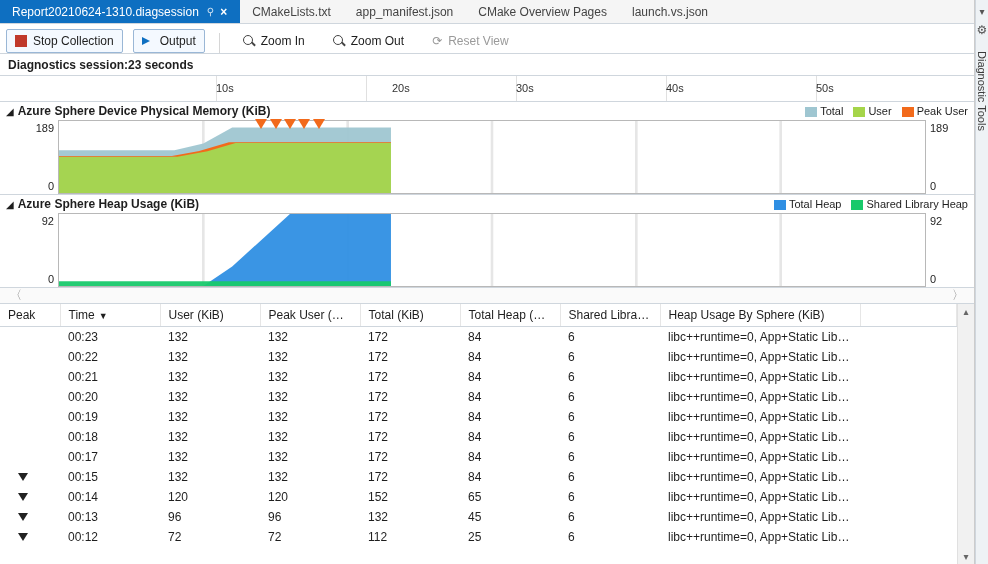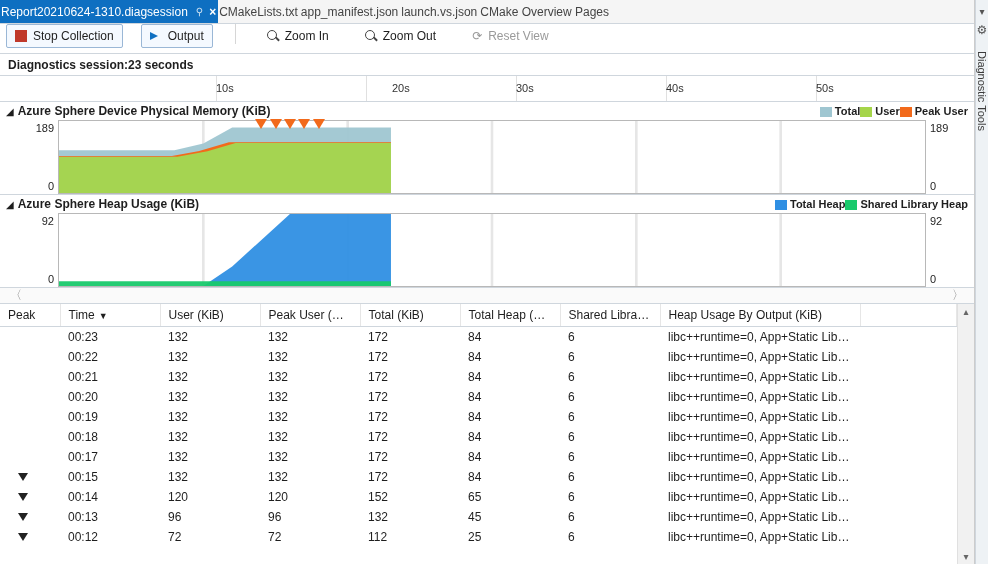--- a/index.html
+++ b/index.html
@@ -5,26 +5,26 @@
   * { box-sizing: border-box; margin: 0; padding: 0; }
   body { font-family: "Segoe UI", Arial, sans-serif; font-size: 12px; color: #1e1e1e; background: #fff; width: 988px; height: 564px; overflow: hidden; position: relative; }
   .root { display: flex; width: 988px; height: 564px; }
   .main { flex: 1 1 auto; display: flex; flex-direction: column; border-right: 1px solid #ccc; min-width: 0; }
   .side-rail { width: 22px; background: #eef2f5; border-left: 1px solid #cfd6dd; display: flex; flex-direction: column; align-items: center; padding-top: 6px; gap: 6px; }
   .side-rail .gear { font-size: 12px; color: #555; }
   .side-rail .vtext { writing-mode: vertical-rl; text-orientation: mixed; font-size: 11px; color: #3b3b3b; margin-top: 8px; }
   .side-rail .chev { font-size: 10px; color: #555; }
 
   .tabs { display: flex; align-items: stretch; height: 24px; background: #f5f5f5; border-bottom: 1px solid #cfd6dd; }
-  .tab { display: flex; align-items: center; padding: 0 1px; font-size: 12px; color: #444; cursor: pointer; border-right: 1px solid transparent; }
+  .tab { display: flex; align-items: center; padding: 0 12px; font-size: 12px; color: #444; cursor: pointer; border-right: 1px solid transparent; }
   .tab.active { background: #0e6fc1; color: #fff; }
   .tab .pin { margin-left: 8px; font-size: 10px; opacity: .8; }
   .tab .close { margin-left: 6px; font-size: 12px; font-weight: bold; }
 
-  .toolbar { display: flex; align-items: flex-start; height: 30px; border-bottom: 1px solid #cfd6dd; background: #fff; padding: 0 6px; gap: 18px; }
+  .toolbar { display: flex; align-items: flex-end; height: 30px; border-bottom: 1px solid #cfd6dd; background: #fff; padding: 0 6px; gap: 10px; }
   .tbtn { display: flex; align-items: center; height: 24px; padding: 0 8px; border: 1px solid transparent; border-radius: 2px; cursor: pointer; gap: 6px; }
   .tbtn.boxed { border: 1px solid #9ab7d6; background: #f4f9ff; }
   .tbtn.disabled { color: #9a9a9a; cursor: default; }
   .tsep { width: 1px; height: 20px; background: #d6d6d6; margin: 0 4px; }
   .ic { display: inline-block; width: 12px; height: 12px; }
   .ic-stop { background: #c0392b; }
   .ic-arrow { position: relative; }
   .ic-arrow::before { content: ""; position: absolute; left: 0; top: 2px; border-left: 8px solid #0e6fc1; border-top: 4px solid transparent; border-bottom: 4px solid transparent; }
   .ic-zoom { position: relative; width: 12px; height: 12px; }
   .ic-zoom::before { content: ""; position: absolute; left: 0; top: 0; width: 8px; height: 8px; border: 1.5px solid #444; border-radius: 50%; }
@@ -34,21 +34,21 @@
 
   .timeline { height: 26px; border-bottom: 1px solid #cfd6dd; position: relative; background: #fff; }
   .timeline .ruler { position: absolute; left: 66px; right: 8px; top: 0; bottom: 0; }
   .timeline .tick { position: absolute; top: 6px; font-size: 11px; color: #333; }
   .timeline .grid { position: absolute; top: 0; bottom: 0; width: 1px; background: #e0e0e0; }
 
   .chart-section { border-bottom: 1px solid #cfd6dd; background: #fff; }
   .chart-header { display: flex; align-items: center; padding: 2px 6px; font-size: 12px; }
   .chart-header .disclosure { margin-right: 4px; font-size: 10px; cursor: pointer; }
   .chart-header .title { font-weight: 600; }
-  .legend { margin-left: auto; display: flex; gap: 0; align-items: center; font-size: 11px; font-weight: bold; }
+  .legend { margin-left: auto; display: flex; gap: 10px; align-items: center; font-size: 11px; }
   .swatch { display: inline-block; width: 12px; height: 10px; margin-right: 3px; vertical-align: middle; }
   .chart-body { display: flex; align-items: stretch; height: 74px; position: relative; padding: 0 8px 0 0; }
   .chart-body .ylab { width: 58px; display: flex; flex-direction: column; justify-content: space-between; align-items: flex-end; font-size: 11px; padding: 2px 4px 2px 0; }
   .chart-body .plot { flex: 1; position: relative; border: 1px solid #b8b8b8; background: #fff; min-width: 0; }
   .chart-body .yr { width: 40px; display: flex; flex-direction: column; justify-content: space-between; align-items: flex-start; font-size: 11px; padding: 2px 0 2px 4px; }
   .plot svg { position: absolute; inset: 0; width: 100%; height: 100%; }
   .marker { position: absolute; top: -2px; width: 0; height: 0; border-left: 6px solid transparent; border-right: 6px solid transparent; border-top: 10px solid #f26a1b; transform: translateX(-6px); }
 
   .hscroll { display: flex; justify-content: space-between; align-items: center; height: 16px; padding: 0 10px; color: #888; border-bottom: 1px solid #cfd6dd; background: #fafafa; }
   .hscroll span { cursor: pointer; }
@@ -77,24 +77,24 @@
           <span class="pin">⚲</span>
           <span class="close">×</span>
         </div>
         <div class="tab">
           <span>CMakeLists.txt</span>
         </div>
         <div class="tab">
           <span>app_manifest.json</span>
         </div>
         <div class="tab">
+          <span>CMake Overview Pages</span>
+        </div>
+        <div class="tab">
           <span>launch.vs.json</span>
-        </div>
-        <div class="tab">
-          <span>CMake Overview Pages</span>
         </div>
       </div>
 
     <div class="toolbar">
       <div class="tbtn boxed">
         <span class="ic ic-stop"></span>
         <span>Stop Collection</span>
       </div>
       <div class="tbtn boxed">
         <span class="ic ic-arrow"></span>
@@ -216,21 +216,21 @@
         <table>
           <thead>
               <tr id="thead-row">
                 <th style="width: 60px;">Peak</th>
                 <th style="width: 100px;">Time<span class="sort">▼</span></th>
                 <th style="width: 100px;">User (KiB)</th>
                 <th style="width: 100px;">Peak User (KiB)</th>
                 <th style="width: 100px;">Total (KiB)</th>
                 <th style="width: 100px;">Total Heap (KiB)</th>
                 <th style="width: 100px;">Shared Librar…</th>
-                <th style="width: 200px;">Heap Usage By Output (KiB)</th>
+                <th style="width: 200px;">Heap Usage By Sphere (KiB)</th>
                 <th style="width: auto;"></th>
               </tr>
             </thead>
           <tbody id="tbody">
               <tr>
                 <td></td>
                 <td>00:23</td>
                 <td>132</td>
                 <td>132</td>
                 <td>172</td>

